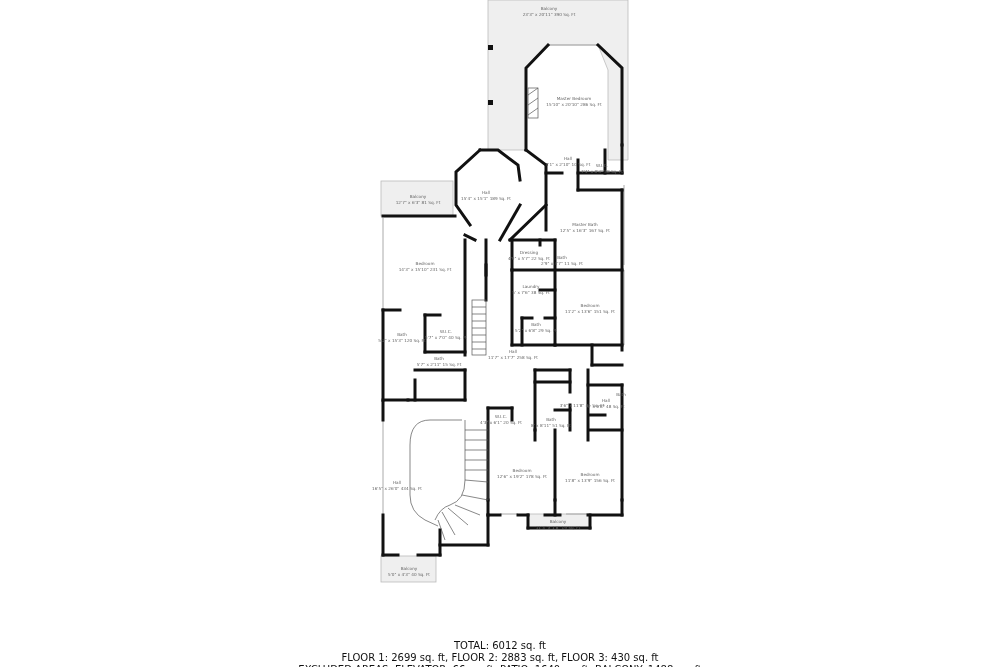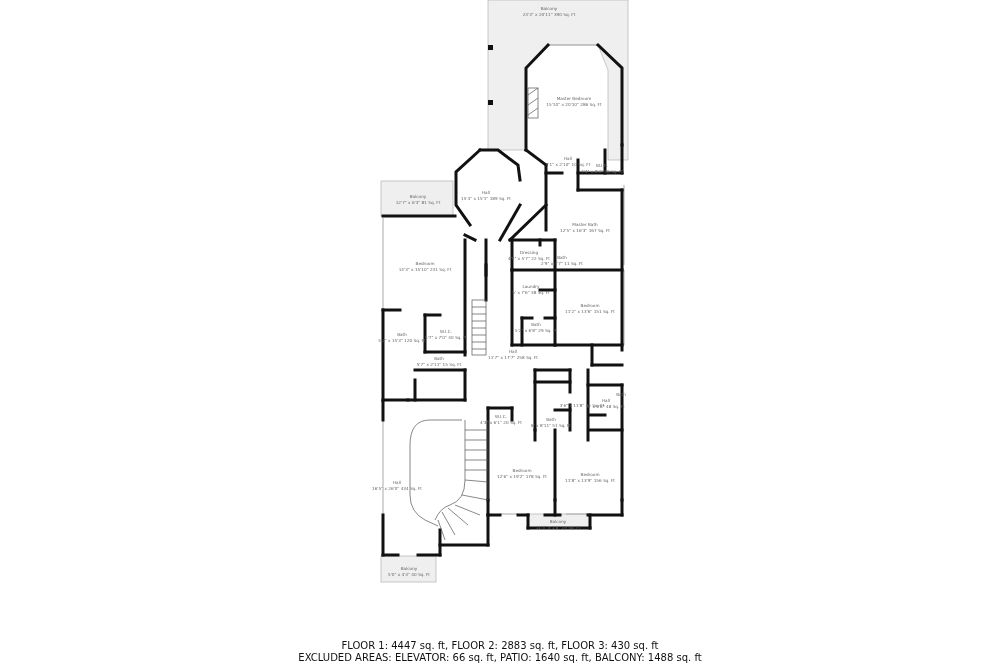--- a/index.html
+++ b/index.html
@@ -261,15 +261,16 @@
         <text class="room-label room-dim" x="558" y="528.5">11'3" x 1'8" 19 Sq. Ft</text>
       </g>
       <g>
         <text class="room-label room-name" x="409" y="570">Balcony</text>
         <text class="room-label room-dim" x="409" y="575.5">5'0" x 4'3" 40 Sq. Ft</text>
       </g>
     </g>
 </svg>
 
 <div class="footer" style="top:640px;">
-  <div>FLOOR 1: 4447 sq. ft, FLOOR 2: 2883 sq. ft, FLOOR 3: 430 sq. ft</div>
+  <div>TOTAL: 6012 sq. ft</div>
+  <div>FLOOR 1: 2699 sq. ft, FLOOR 2: 2883 sq. ft, FLOOR 3: 430 sq. ft</div>
   <div>EXCLUDED AREAS: ELEVATOR: 66 sq. ft, PATIO: 1640 sq. ft, BALCONY: 1488 sq. ft</div>
 </div>
 
 </body></html>

